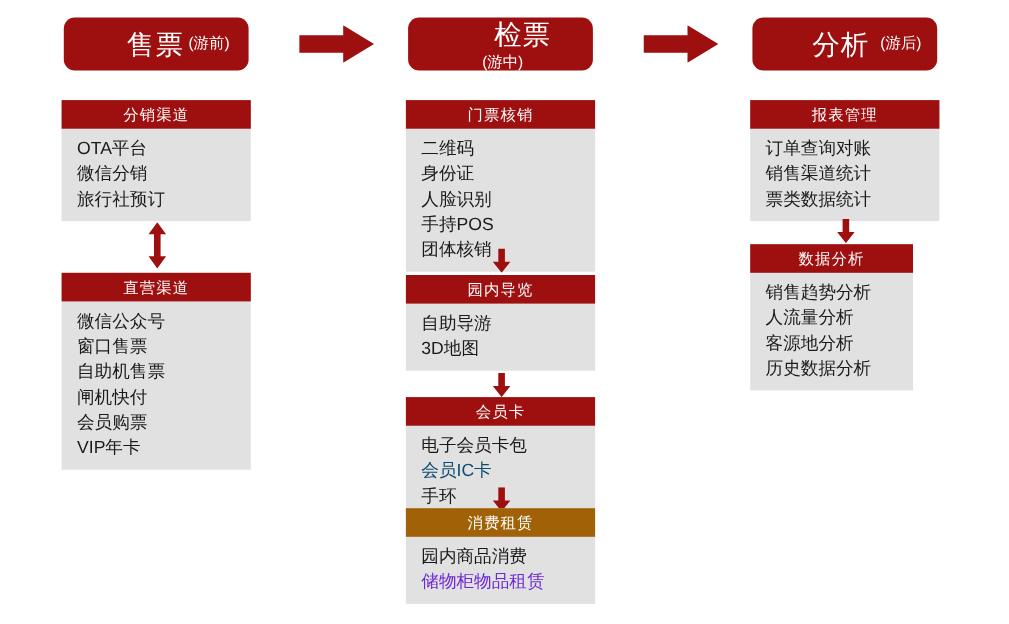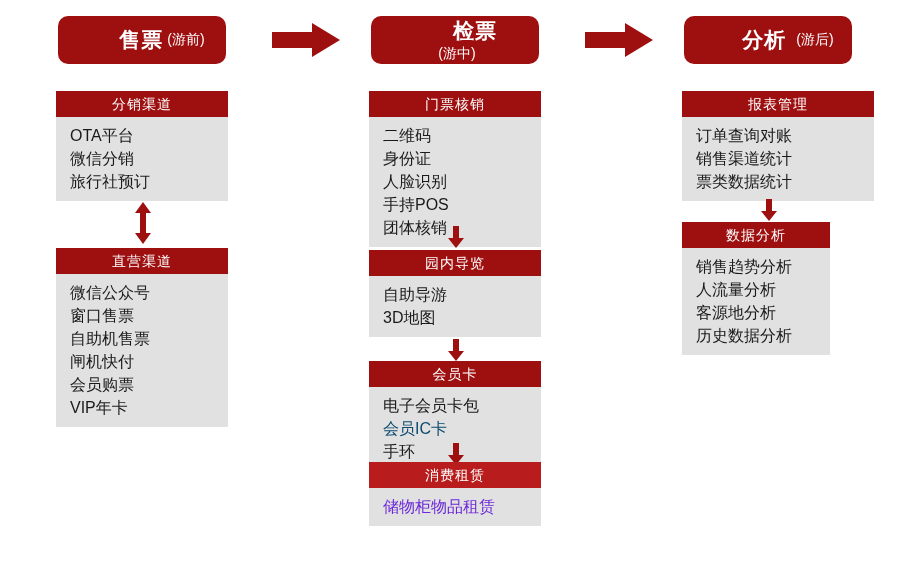--- a/index.html
+++ b/index.html
@@ -28,22 +28,22 @@
     background: #9E0F10;
     border-radius: 10px;
     display: flex;
     align-items: center;
     justify-content: center;
     color: #ffffff;
     box-sizing: border-box;
     white-space: nowrap;
   }
   .stage-pill .stage-main {
-    font-size: 21px;
-    font-weight: bold;
+    font-size: 25px;
+    font-weight: normal;
     letter-spacing: 1px;
     margin-left: 40px;
   }
   .stage-pill .stage-sub {
     font-size: 14px;
     margin-left: 4px;
   }
   .stage-pill.analysis .stage-sub { margin-left: 10px; }
 
   
@@ -171,27 +171,28 @@
       <div class="row" style="color: #0c4a6e;">会员IC卡</div>
       <div class="row" style="color: rgb(26, 26, 26);">手环</div>
     </div>
   </div>
 
   <svg class="v-arrow" style="left:448px; top:443px;" width="16" height="22" viewBox="0 0 16 22">
     <polygon points="5,0 11,0 11,12 16,12 8,22 0,12 5,12" fill="#9E0F10"></polygon>
   </svg>
 
   <div class="card" style="left: 369px; top: 462px; width: 172px; background: rgb(225, 225, 225);">
-    <div class="card-title" style="background: #b91c1c;">消费租赁</div>
-    <div class="card-body">
+    <div class="card-title" style="background: #a16207;">消费租赁</div>
+    <div class="card-body">
+      <div class="row" style="color: rgb(26, 26, 26);">园内商品消费</div>
       <div class="row" style="color: #6d28d9;">储物柜物品租赁</div>
     </div>
   </div>
 
-  <div class="card" style="left: 682px; top: 91px; width: 192px; background: rgb(225, 225, 225);">
+  <div class="card" style="left: 682px; top: 91px; width: 172px; background: rgb(225, 225, 225);">
     <div class="card-title" style="background: rgb(158, 15, 16);">报表管理</div>
     <div class="card-body">
       <div class="row" style="color: rgb(26, 26, 26);">订单查询对账</div>
       <div class="row" style="color: rgb(26, 26, 26);">销售渠道统计</div>
       <div class="row" style="color: rgb(26, 26, 26);">票类数据统计</div>
     </div>
   </div>
 
   <svg class="v-arrow" style="left:761px; top:199px;" width="16" height="22" viewBox="0 0 16 22">
     <polygon points="5,0 11,0 11,12 16,12 8,22 0,12 5,12" fill="#9E0F10"></polygon>

